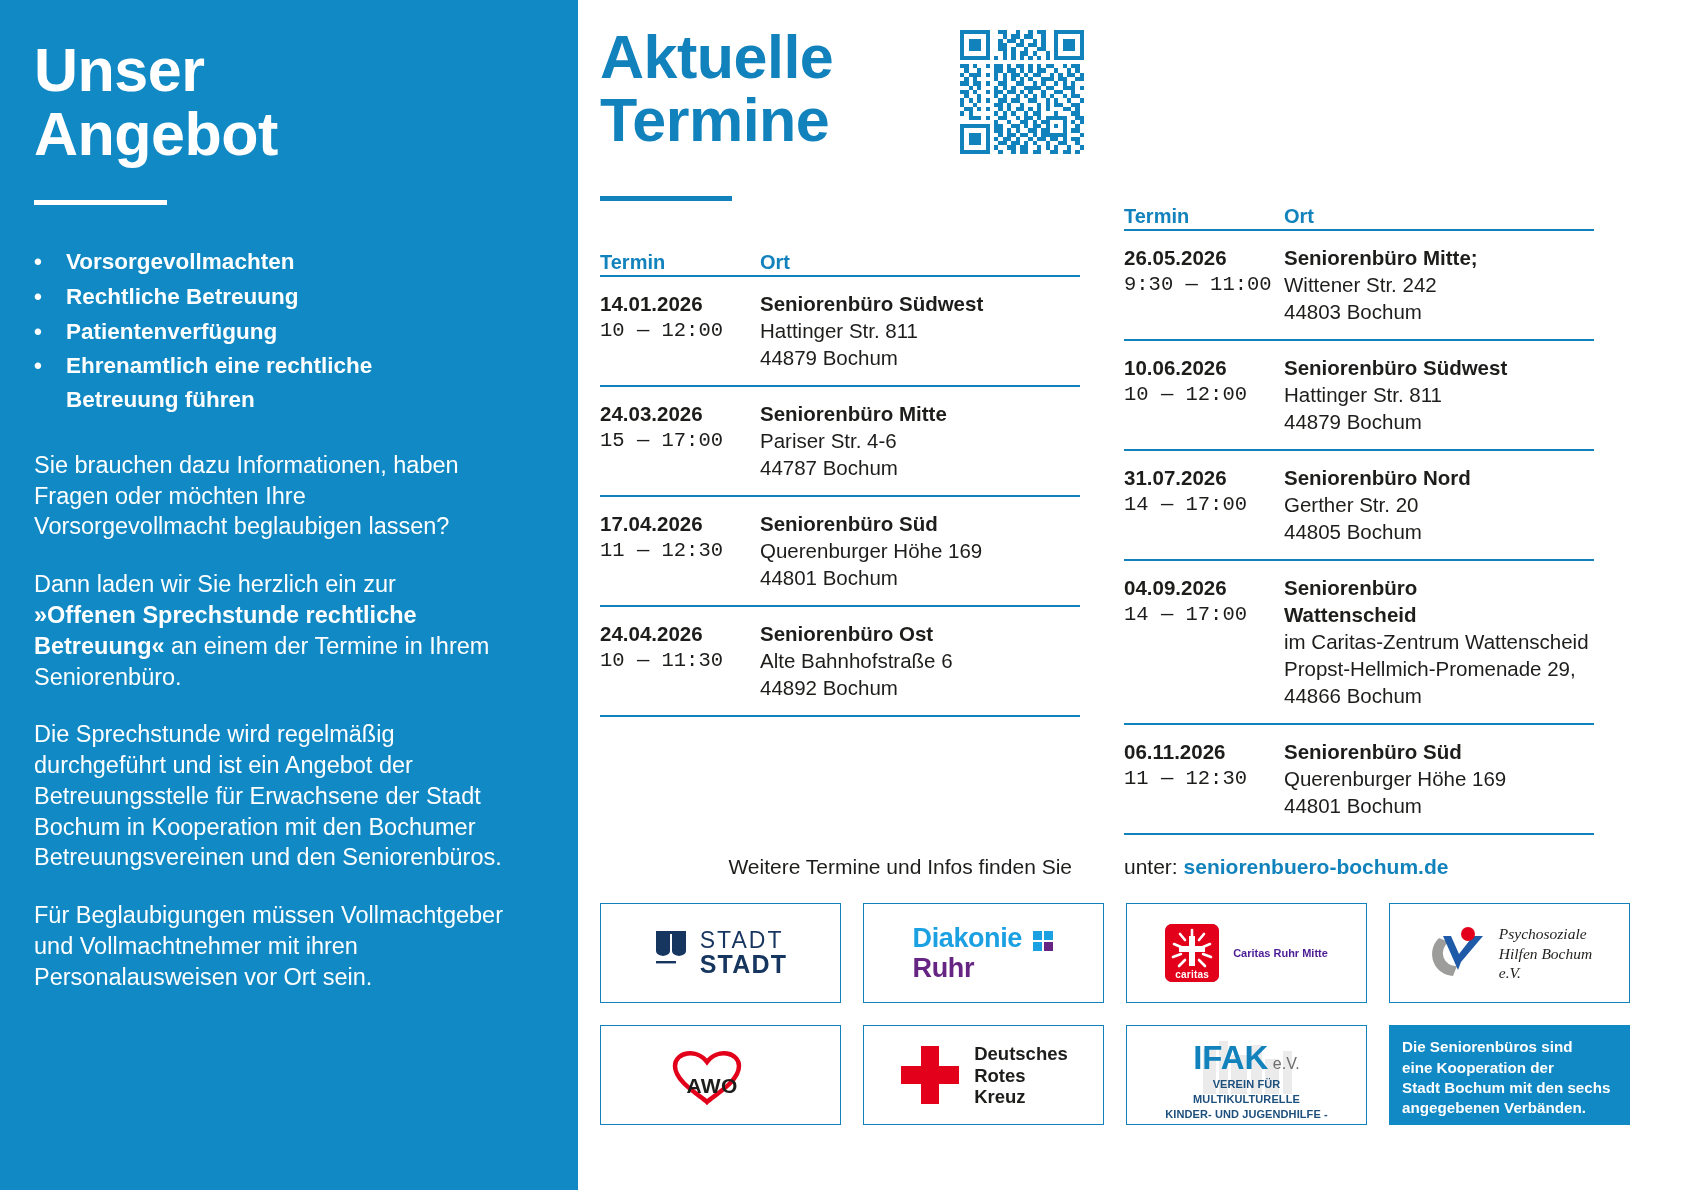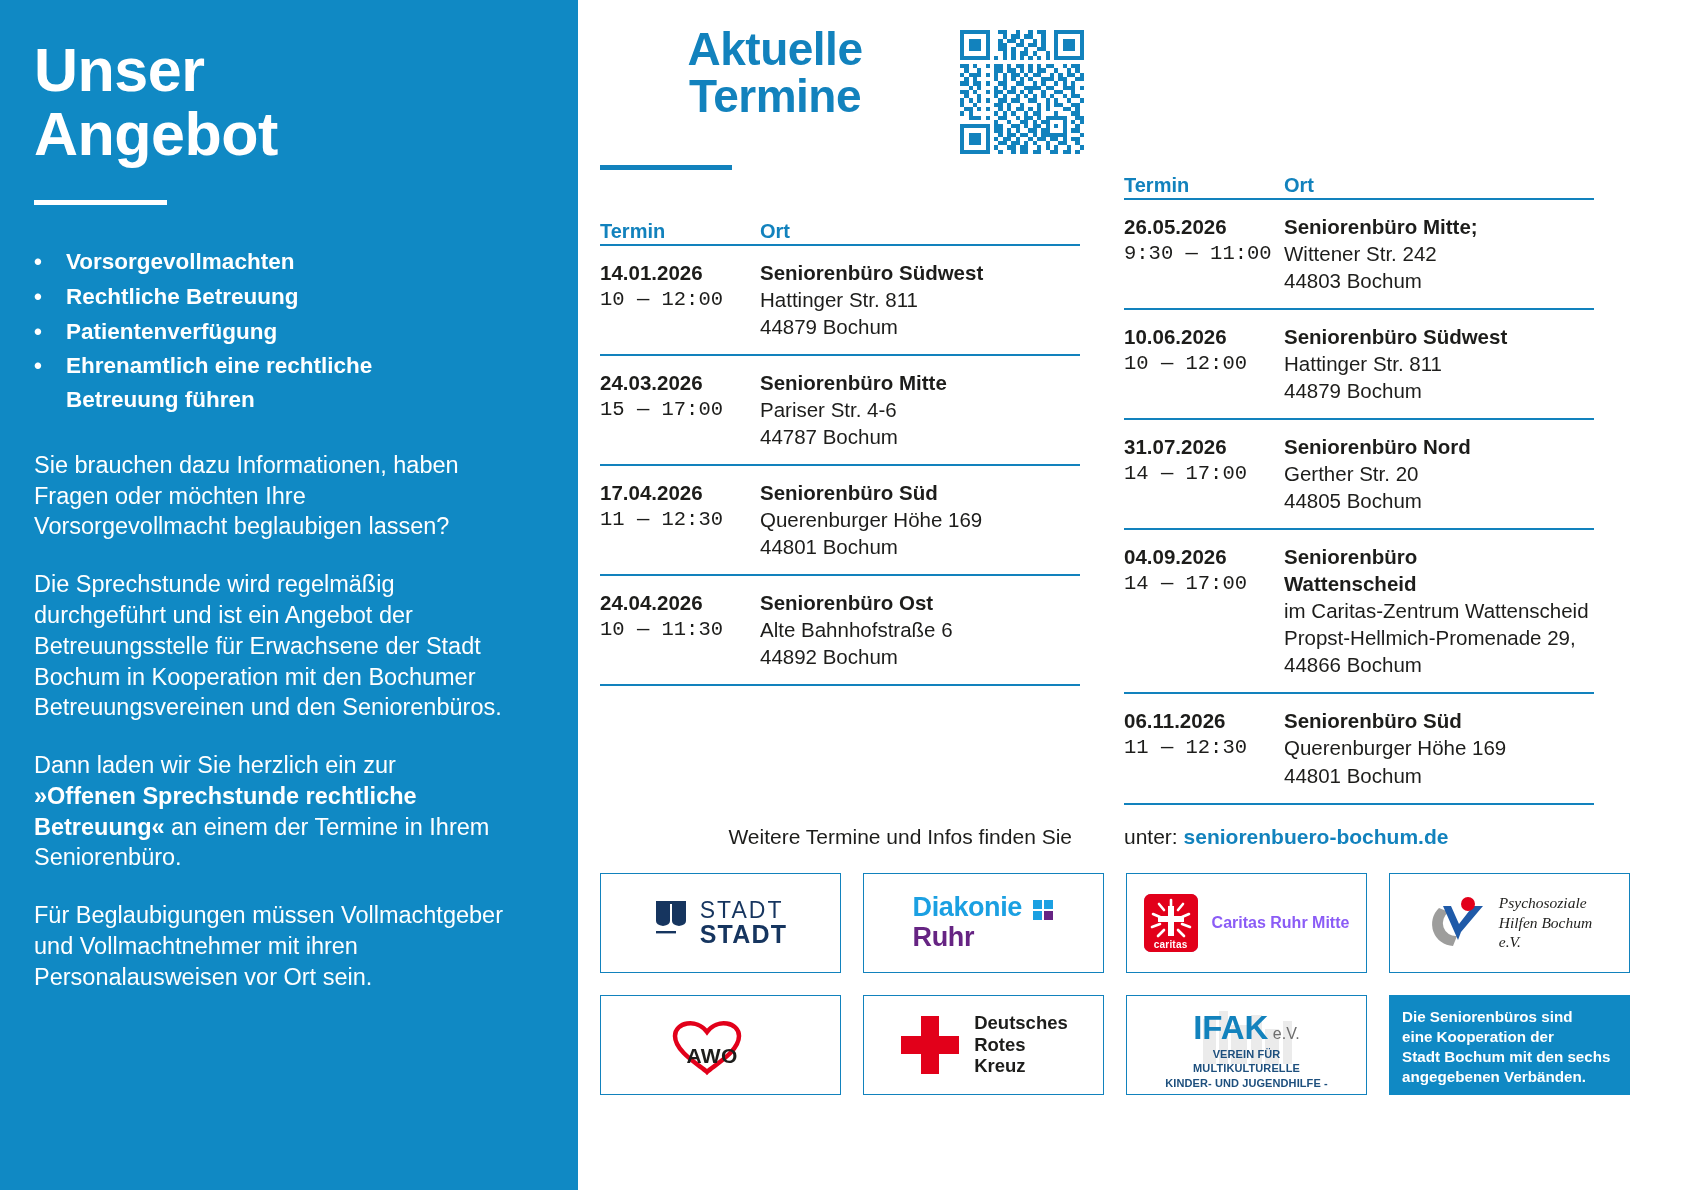--- a/index.html
+++ b/index.html
@@ -71,28 +71,27 @@
     flex: 1;
     position: relative;
     padding: 0;
   }
 
   .head-row {
     display: flex;
     padding: 26px 0 0 22px;
   }
   .head-title {
-    font-size: 46px;
+    font-size: 61px;
     font-weight: bold;
     color: #1282bd;
     line-height: 1.03;
     letter-spacing: -0.5px;
     white-space: pre-line;
     width: 350px;
-    text-align: center;
   }
   .head-rule {
     width: 132px;
     height: 5px;
     background: #1282bd;
     margin-top: 44px;
   }
   .qr-wrap {
     margin-left: 10px;
     margin-top: 4px;
@@ -214,21 +213,21 @@
   
   .l-caritas { display: flex; align-items: center; gap: 14px; }
   .caritas-mark {
     width: 54px; height: 58px; background: #be185d; border-radius: 7px;
     position: relative;
   }
   .caritas-word {
     position: absolute; bottom: 2px; left: 0; right: 0; text-align: center;
     color: #ffffff; font-size: 10px; font-weight: bold; letter-spacing: 0.2px;
   }
-  .caritas-text { color: #8b5cf6; font-size: 16px; font-weight: bold; }
+  .caritas-text { color: #4c1d95; font-size: 11px; font-weight: bold; }
 
   
   .l-psy { display: flex; align-items: center; gap: 10px; }
   .psy-text {
     font-family: "Liberation Serif", serif;
     font-style: italic; font-size: 15.5px; line-height: 1.28; color: #1d1d1b;
     white-space: pre-line;
   }
 
   
@@ -287,23 +286,23 @@
         <span class="offer-text">Patientenverfügung</span>
       </li>
       <li>
         <span class="bullet-dot">•</span>
         <span class="offer-text">Ehrenamtlich eine rechtliche Betreuung führen</span>
       </li>
     </ul>
 
     <p class="para">Sie brauchen dazu Informationen, haben Fragen oder möchten Ihre Vorsorgevollmacht beglaubigen lassen?</p>
 
+    <p class="para"><span>Dann laden wir Sie herzlich ein zur </span><b>»Offenen Sprechstunde rechtliche Betreuung«</b><span> an einem der Termine in Ihrem Seniorenbüro.</span></p>
+
     <p class="para">Die Sprechstunde wird regelmäßig durchgeführt und ist ein Angebot der Betreuungsstelle für Erwachsene der Stadt Bochum in Kooperation mit den Bochumer Betreuungsvereinen und den Seniorenbüros.</p>
-
-    <p class="para"><span>Dann laden wir Sie herzlich ein zur </span><b>»Offenen Sprechstunde rechtliche Betreuung«</b><span> an einem der Termine in Ihrem Seniorenbüro.</span></p>
 
     <p class="para">Für Beglaubigungen müssen Vollmachtgeber und Vollmachtnehmer mit ihren Personalausweisen vor Ort sein.</p>
   </div>
 
   <div class="right-area">
 
     <div class="head-row">
       <div>
         <div class="head-title">Aktuelle
 Termine</div>

